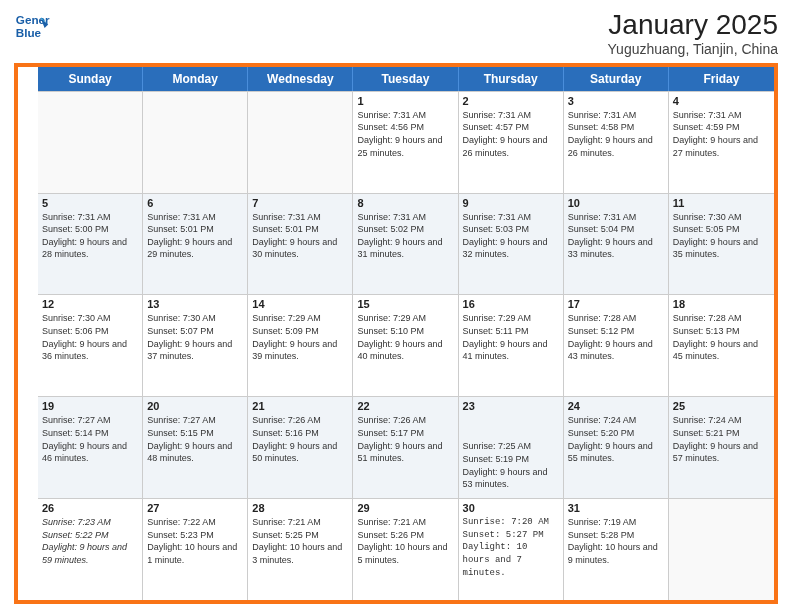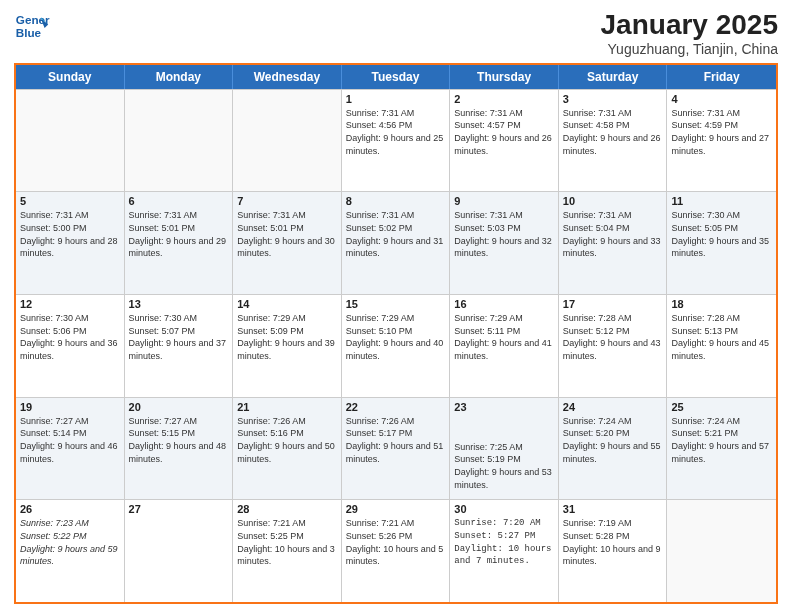--- a/index.html
+++ b/index.html
@@ -30,33 +30,34 @@
     }
     .logo-icon {
       width: 36px;
       height: 36px;
     }
     .title-block {
       text-align: right;
     }
     .title-block .month-year {
       font-size: 28px;
-      font-weight: bold;
+      font-weight: normal;
       color: #222;
       line-height: 1.1;
     }
     .title-block .location {
       font-size: 14px;
       color: #444;
     }
     .calendar {
       flex: 1;
       display: flex;
       flex-direction: column;
-      border: 2px solid #f97316;
+      border: 4px solid #f97316;
+      padding-left: 20px;
     }
     .cal-header {
       display: grid;
       grid-template-columns: repeat(7, 1fr);
       background: #2a6ebb;
     }
     .cal-header-cell {
       color: #fff;
       font-size: 12px;
       font-weight: bold;
@@ -295,20 +296,23 @@
         </div>
         <div class="cal-row">
           <div class="cal-cell">
             <div class="day-num">26</div>
             <div class="sun-info" style="white-space: pre-line; font-style: italic;">Sunrise: 7:23 AM
 Sunset: 5:22 PM
 Daylight: 9 hours and 59 minutes.</div>
           </div>
           <div class="cal-cell">
             <div class="day-num">27</div>
+            <div class="sun-info" style="white-space: pre-line;">Sunrise: 7:22 AM
+Sunset: 5:23 PM
+Daylight: 10 hours and 1 minute.</div>
           </div>
           <div class="cal-cell">
             <div class="day-num">28</div>
             <div class="sun-info" style="white-space: pre-line;">Sunrise: 7:21 AM
 Sunset: 5:25 PM
 Daylight: 10 hours and 3 minutes.</div>
           </div>
           <div class="cal-cell">
             <div class="day-num">29</div>
             <div class="sun-info" style="white-space: pre-line;">Sunrise: 7:21 AM

